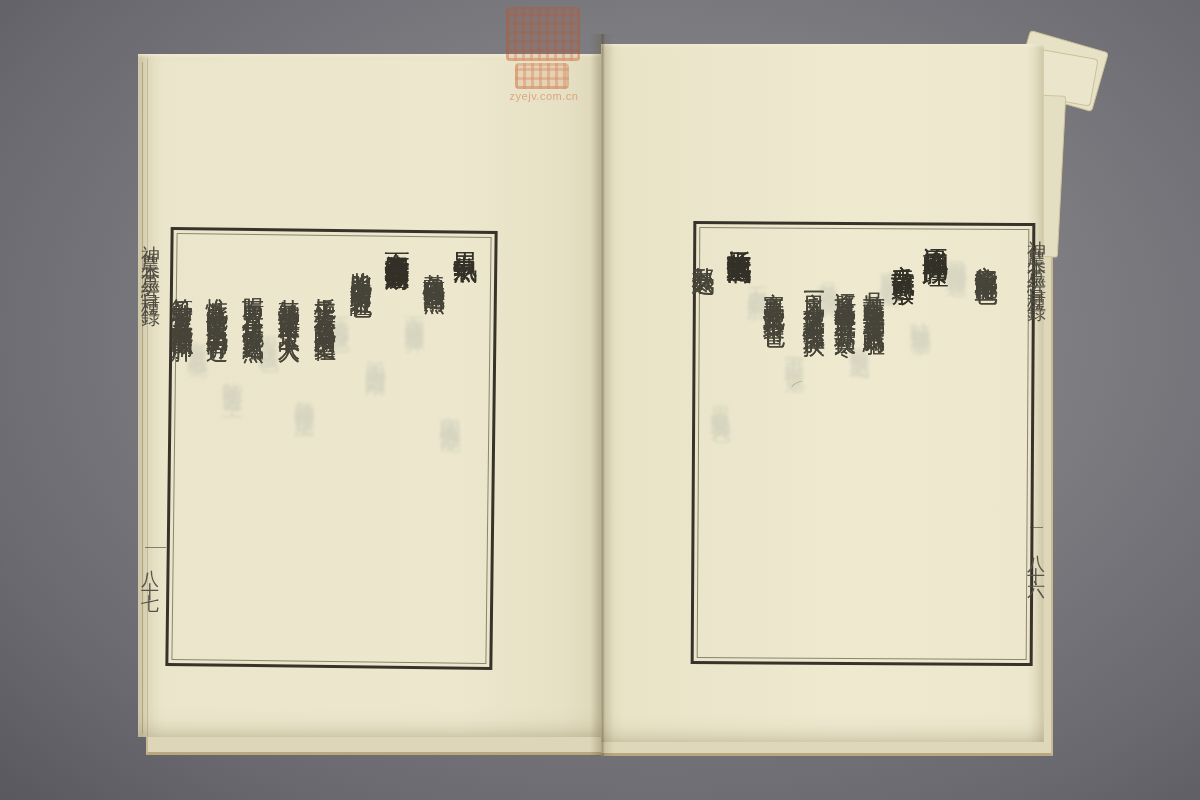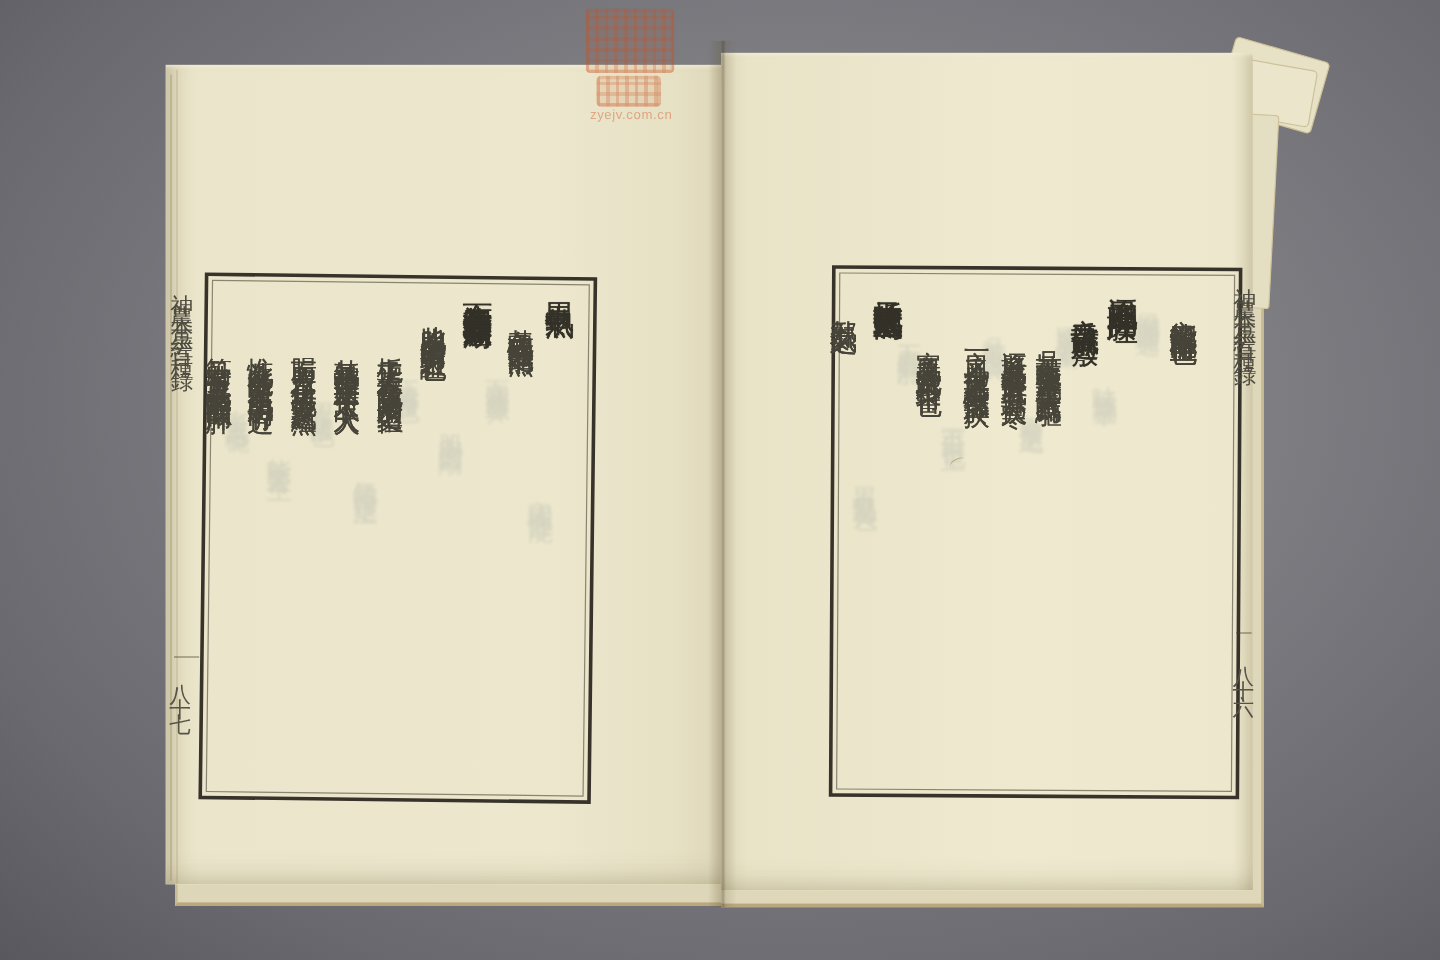--- a/index.html
+++ b/index.html
@@ -48,21 +48,21 @@
   .vcol{
     position:absolute;writing-mode:vertical-rl;text-orientation:upright;
     line-height:1;white-space:nowrap;font-family:"Liberation Serif","DejaVu Serif",serif;
   }
   .main{color:#333128;text-shadow:0 0 .6px #333128;}
   .commentary{color:#474439;text-shadow:0 0 .4px #474439;}
   .banxin{color:#4f4c41;}
   .folio{color:#565349;}
   .ghost{color:#5d6f7a;opacity:.15;filter:blur(1.4px);}
   
-  #watermark{position:absolute;left:486px;top:5px;width:80px;height:98px;opacity:.55;}
+  #watermark{position:absolute;left:504px;top:5px;width:80px;height:98px;opacity:.55;}
   .seal{position:absolute;border-radius:4px;
     background:
       repeating-linear-gradient(90deg, rgba(201,80,32,.50) 0 3px, rgba(201,80,32,0) 3px 8px),
       repeating-linear-gradient(0deg, rgba(201,80,32,.42) 0 3px, rgba(201,80,32,0) 3px 9px),
       rgba(206,92,40,.20);
     box-shadow:inset 0 0 0 3px rgba(201,80,32,.40);
     filter:blur(.6px);}
   #seal1{left:2px;top:2px;width:74px;height:54px;}
   #seal2{left:11px;top:58px;width:54px;height:26px;}
   #wm-url{position:absolute;left:0;top:85px;width:80px;text-align:center;

